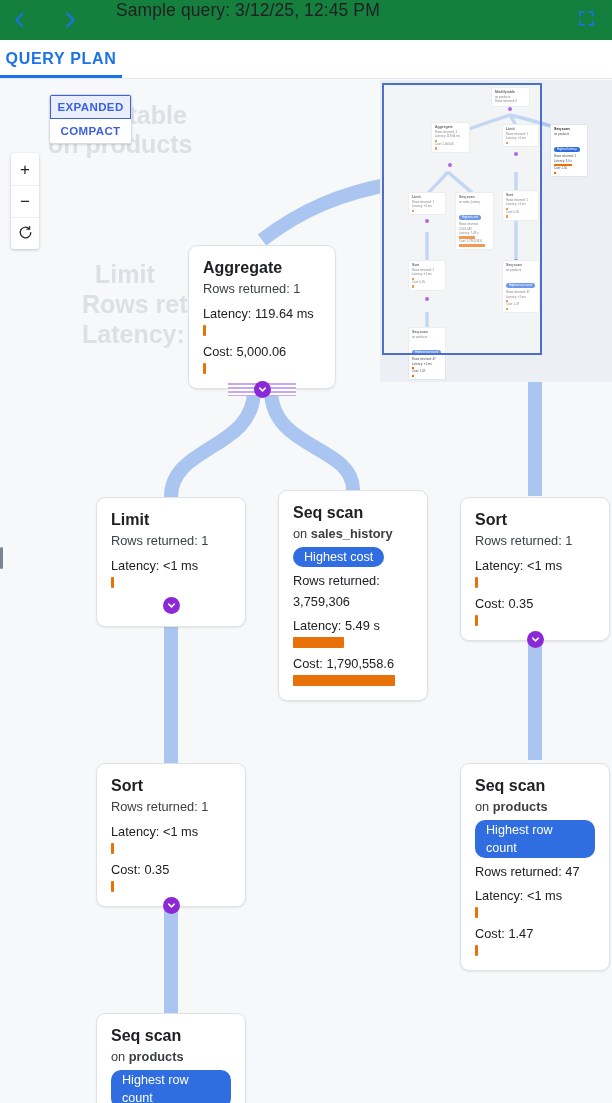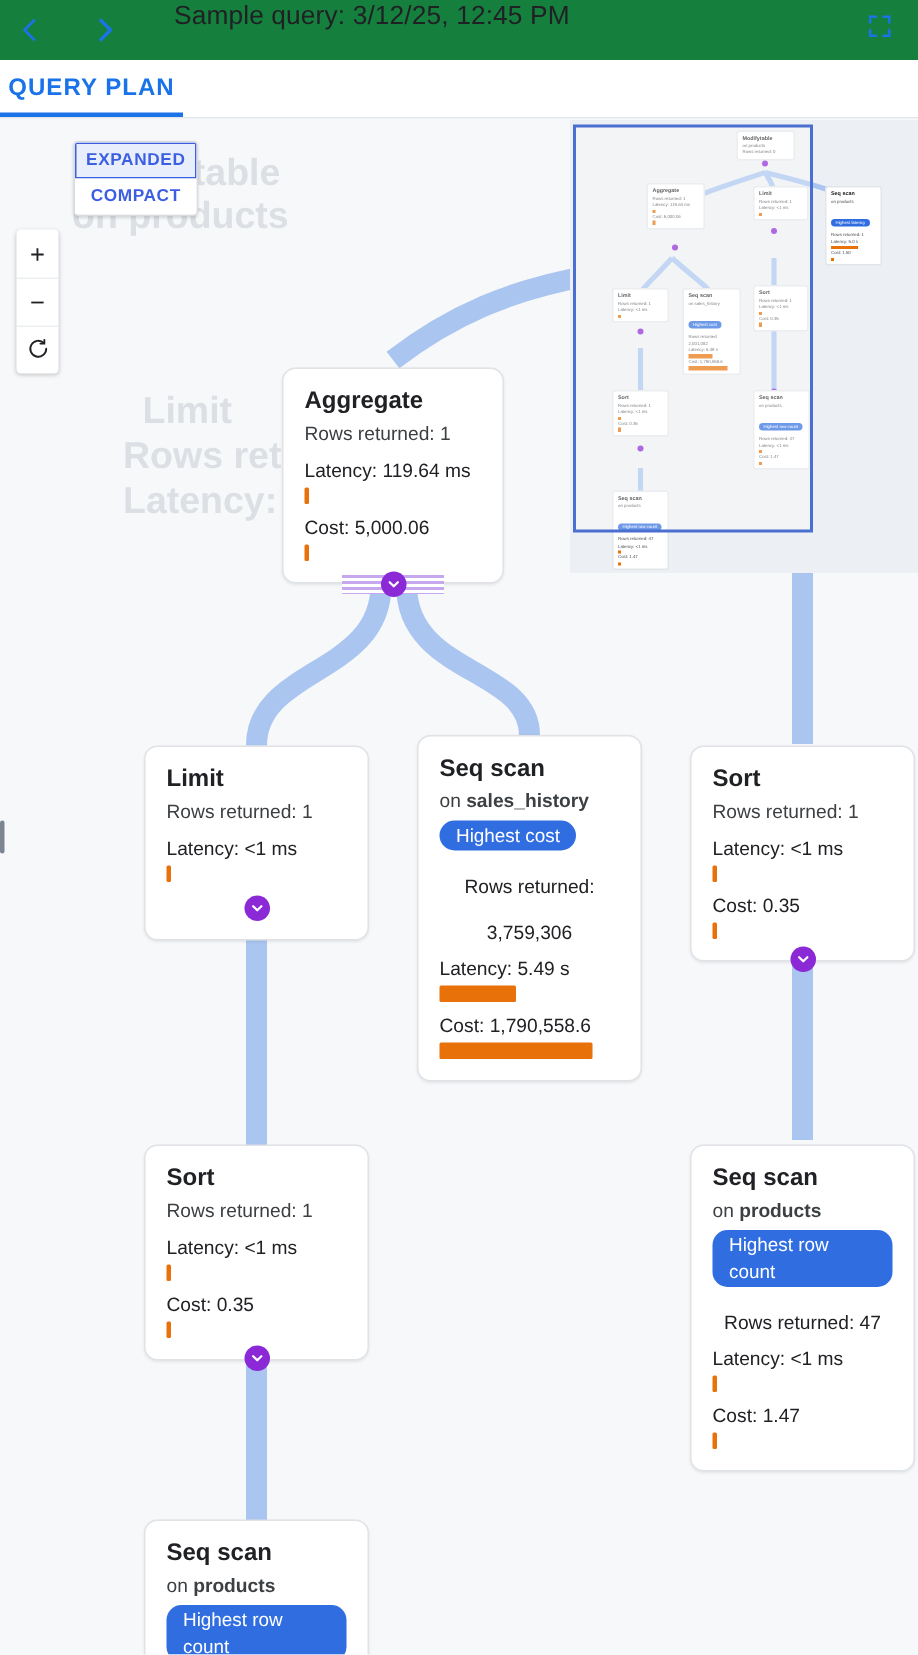--- a/index.html
+++ b/index.html
@@ -120,21 +120,21 @@
   .node-title { font-size:16px; font-weight:bold; color:#202124; line-height:20px; }
   .node-sub { font-size:12.8px; color:#3c4043; line-height:19px; margin-top:1px; }
   .node-sub b { font-weight:bold; }
   .badge {
     display:inline-block; margin-top:4px; margin-bottom:1px;
     background:#2f6de0; color:#fff;
     font-size:12.6px; line-height:18px;
     border-radius:10px; padding:1px 11px;
   }
   .metric { font-size:12.8px; color:#202124; line-height:17px; margin-top:7px; }
-  .metric.tight { margin-top:14px;text-align:center; }
+  .metric.tight { margin-top:4px; }
   .bar { height:11px; background:#e8710a; margin-top:3px; border-radius:1px; }
   .bar.tiny { width:3px; }
 
   
   .minimap {
     position:absolute; left:380px; top:0px; width:232px; height:302px;
     background:#eceff3; z-index:28; overflow:hidden;
   }
   .mm-viewport {
     position:absolute; left:2px; top:3px; width:160px; height:272px;

